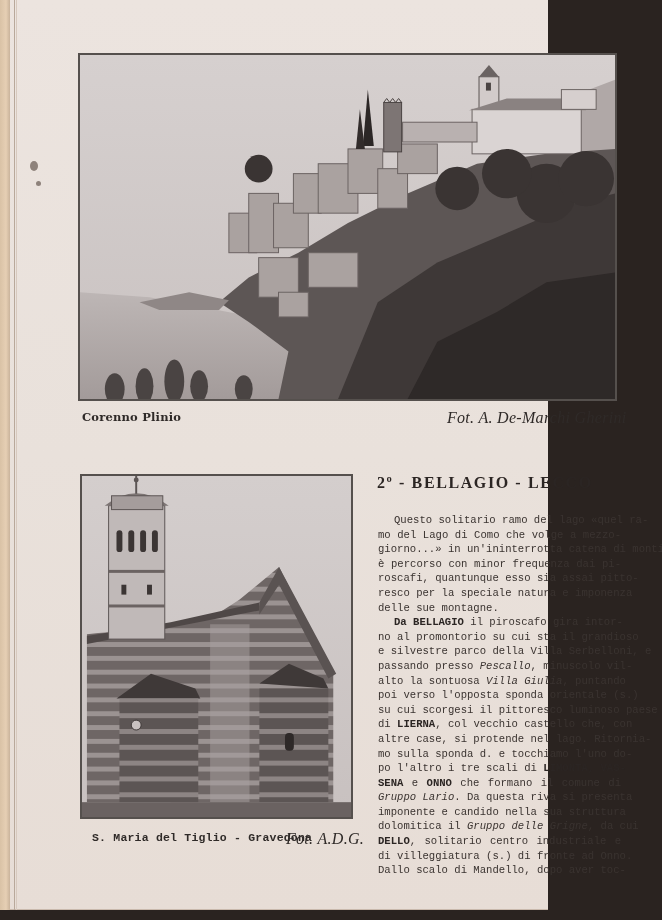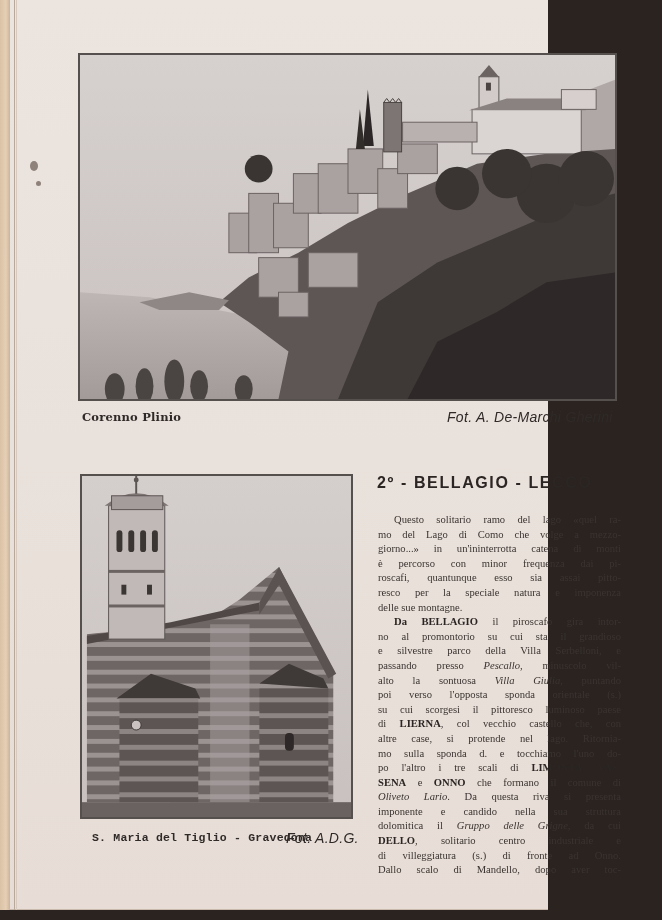--- a/index.html
+++ b/index.html
@@ -38,36 +38,36 @@
       overflow: hidden;
     }
     .photo svg { display: block; width: 100%; height: 100%; }
     .caption {
       position: absolute;
       font-size: 12px;
       color: #2f2a28;
       white-space: nowrap;
     }
     .caption.title { font-family: "DejaVu Serif", serif; font-weight: bold; font-size: 11.5px; letter-spacing: 0.2px; }
-    .caption.credit { font-family: Liberation Sans, sans-serif; font-style: italic; font-size: 14px; letter-spacing: 0.3px; }
+    .caption.credit { font-family: Liberation Serif, serif; font-style: italic; font-size: 16px; letter-spacing: 0.3px; }
     .section-title {
       position: absolute;
       left: 377px; top: 474px;
-      font-family: Liberation Sans, sans-serif;
+      font-family: Liberation Serif, serif;
       font-weight: bold;
       font-size: 16px;
       letter-spacing: 1.6px;
       color: #2b2523;
       white-space: nowrap;
     }
     .body-text {
       position: absolute;
       left: 378px; top: 513px;
       width: 243px;
-      font-family: Liberation Serif, serif;
+      font-family: Liberation Mono, monospace;
       font-size: 10.6px;
       line-height: 14.6px;
       color: #3a3330;
     }
     .body-text .line {
       display: block;
       white-space: nowrap;
       text-align: justify;
       text-align-last: justify;
     }
@@ -237,20 +237,20 @@
     <span class="line"><span>e silvestre parco della Villa Serbelloni, e</span></span>
     <span class="line"><span>passando presso </span><i>Pescallo</i><span>, minuscolo vil-</span></span>
     <span class="line"><span>alto la sontuosa </span><i>Villa Giulia</i><span>, puntando</span></span>
     <span class="line"><span>poi verso l'opposta sponda orientale (s.)</span></span>
     <span class="line"><span>su cui scorgesi il pittoresco luminoso paese</span></span>
     <span class="line"><span>di </span><b>LIERNA</b><span>, col vecchio castello che, con</span></span>
     <span class="line"><span>altre case, si protende nel lago. Ritornia-</span></span>
     <span class="line"><span>mo sulla sponda d. e tocchiamo l'uno do-</span></span>
     <span class="line"><span>po l'altro i tre scali di </span><b>LIMONTA, VAS-</b></span>
     <span class="line"><b>SENA</b><span> e </span><b>ONNO</b><span> che formano il comune di</span></span>
-    <span class="line"><i>Oliveto Lario</i><span>. Da questa riva si presenta</span></span>
+    <span class="line"><i>Gruppo Lario</i><span>. Da questa riva si presenta</span></span>
     <span class="line"><span>imponente e candido nella sua struttura</span></span>
     <span class="line"><span>dolomitica il </span><i>Gruppo delle Grigne</i><span>, da cui</span></span>
     <span class="line"><b>DELLO</b><span>, solitario centro industriale e</span></span>
     <span class="line"><span>di villeggiatura (s.) di fronte ad Onno.</span></span>
     <span class="line"><span>Dallo scalo di Mandello, dopo aver toc-</span></span>
   </div>
 </div>
 
 </body></html>

